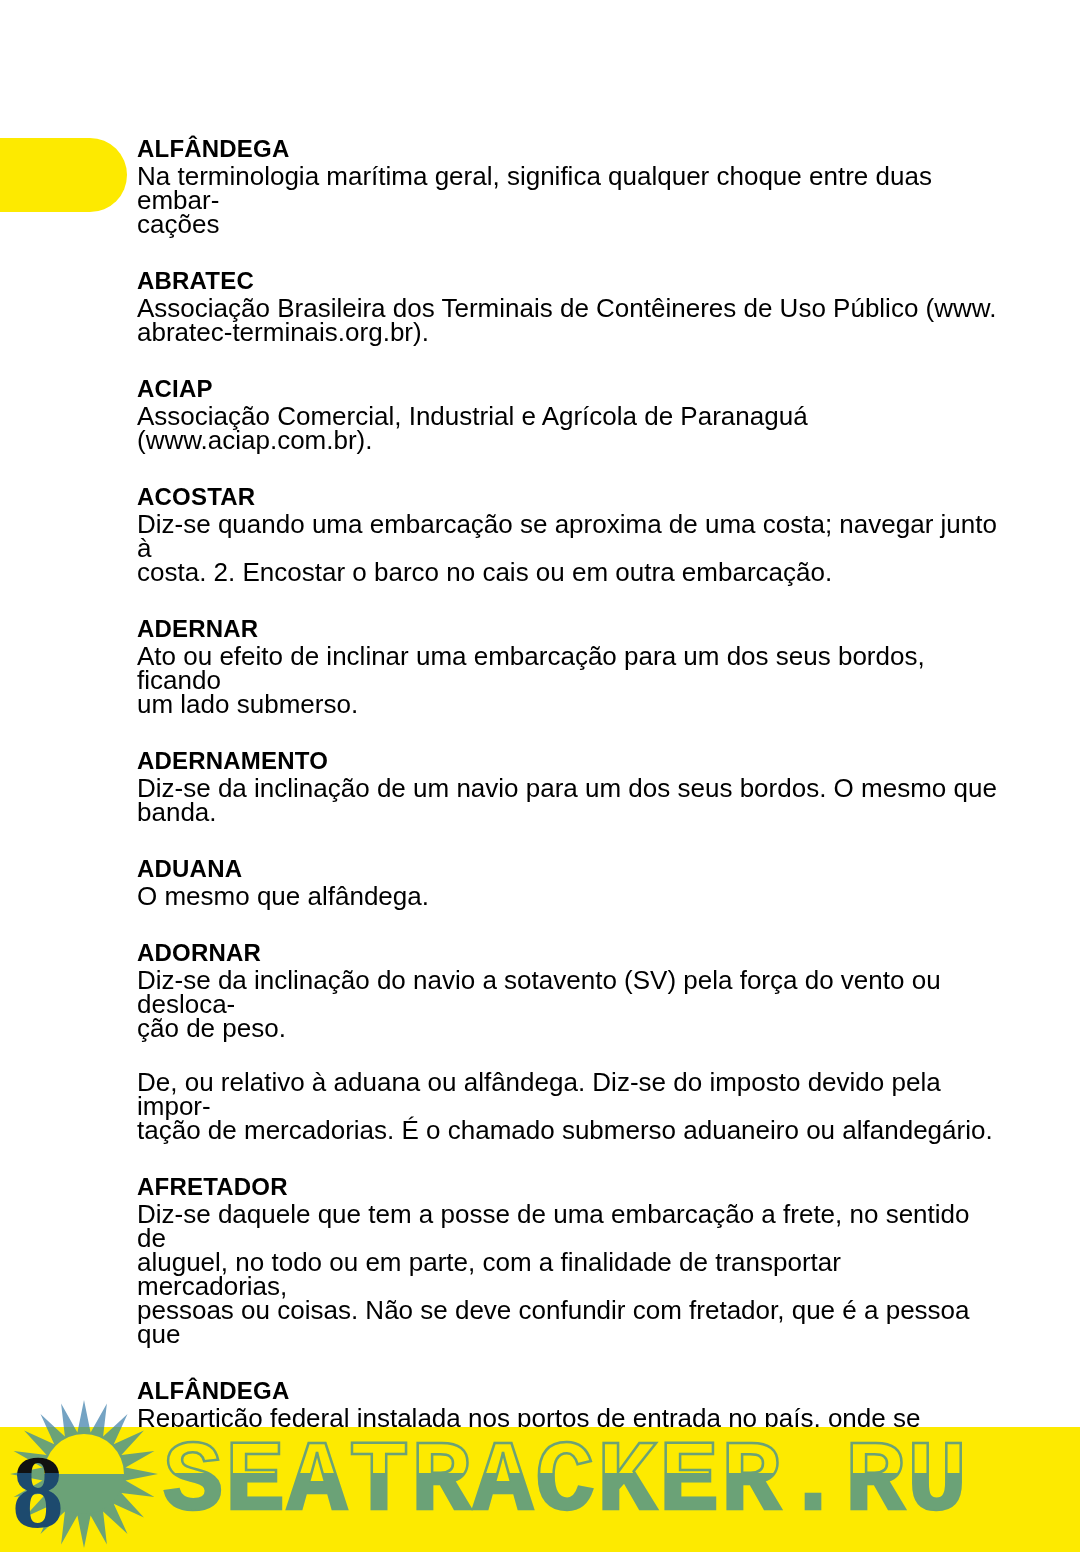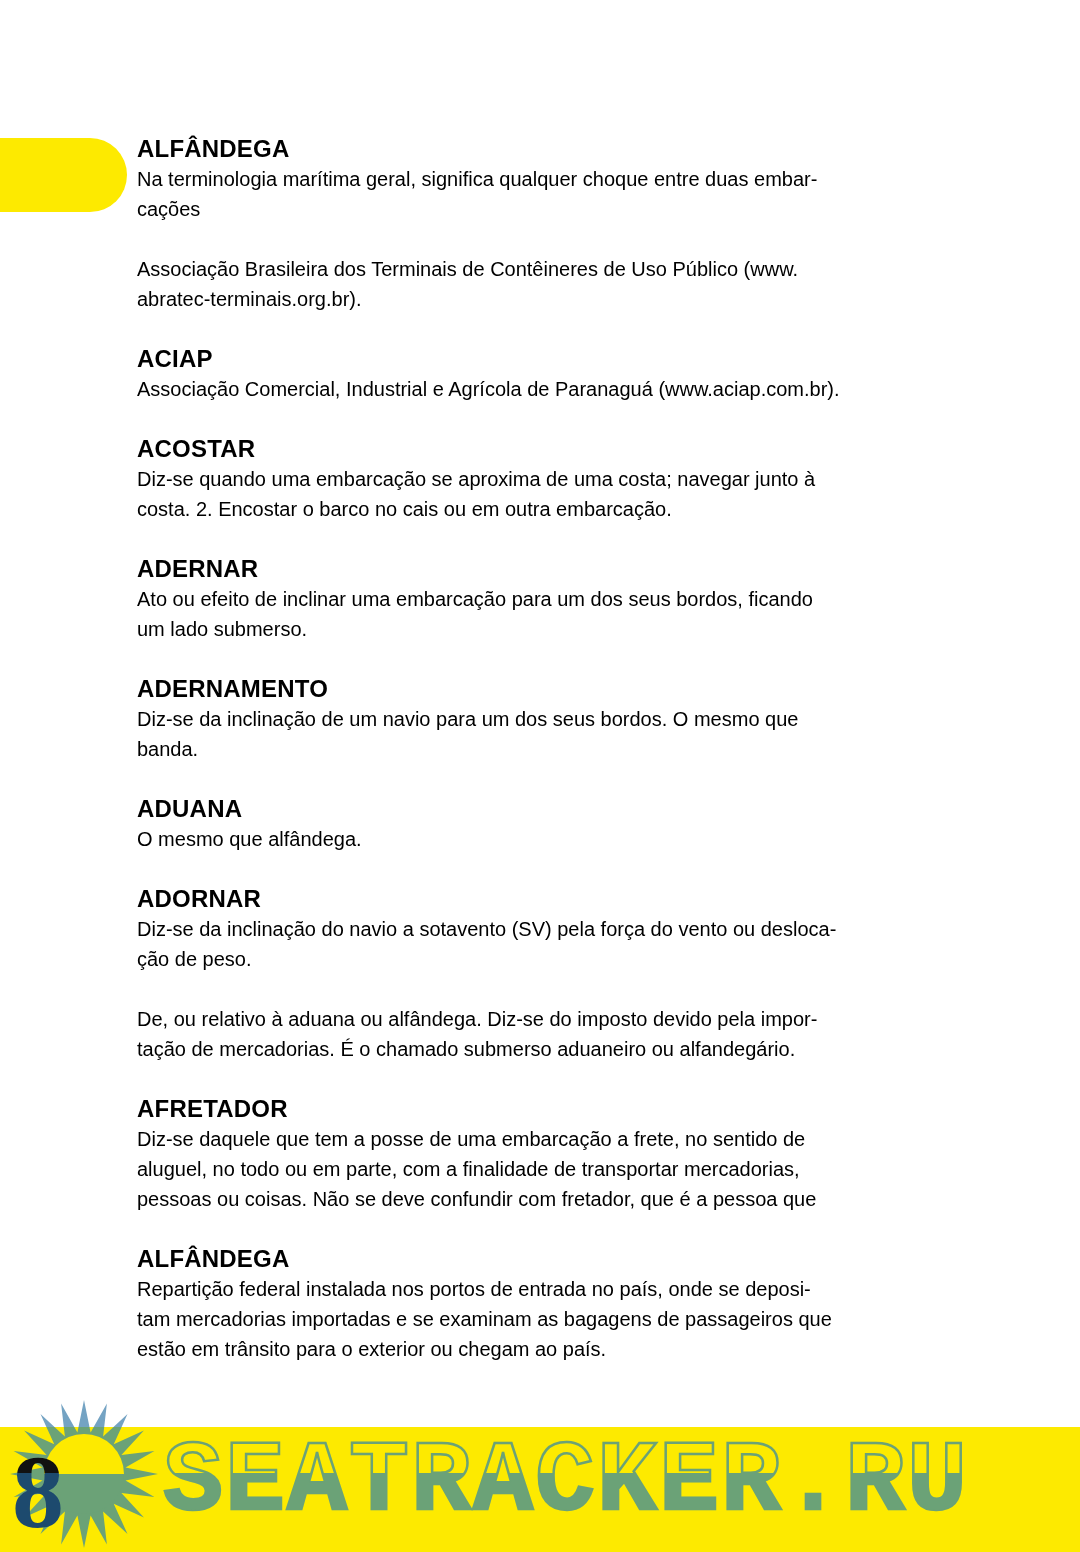--- a/index.html
+++ b/index.html
@@ -33,22 +33,22 @@
   }
   .entry h2 {
     margin: 0;
     font-size: 24px;
     line-height: 30px;
     font-weight: bold;
     letter-spacing: 0.2px;
   }
   .entry p {
     margin: 0 0 30px 0;
-    font-size: 20px;
-    line-height: 30px;
+    font-size: 26px;
+    line-height: 24px;
     white-space: pre-line;
   }
   .entry:last-child p { margin-bottom: 0; }
 
   
   .banner {
     position: absolute;
     left: 0;
     top: 1427px;
     width: 1080px;
@@ -106,20 +106,21 @@
 
   <div class="side-tab"></div>
 
   <main class="content">
     <section class="entry">
       <h2>ALFÂNDEGA</h2>
       <p>Na terminologia marítima geral, significa qualquer choque entre duas embar-
 cações</p>
     </section>
     <section class="entry">
+      <h2>ABRATEC</h2>
       <p>Associação Brasileira dos Terminais de Contêineres de Uso Público (www.
 abratec-terminais.org.br).</p>
     </section>
     <section class="entry">
       <h2>ACIAP</h2>
       <p>Associação Comercial, Industrial e Agrícola de Paranaguá (www.aciap.com.br).</p>
     </section>
     <section class="entry">
       <h2>ACOSTAR</h2>
       <p>Diz-se quando uma embarcação se aproxima de uma costa; navegar junto à

